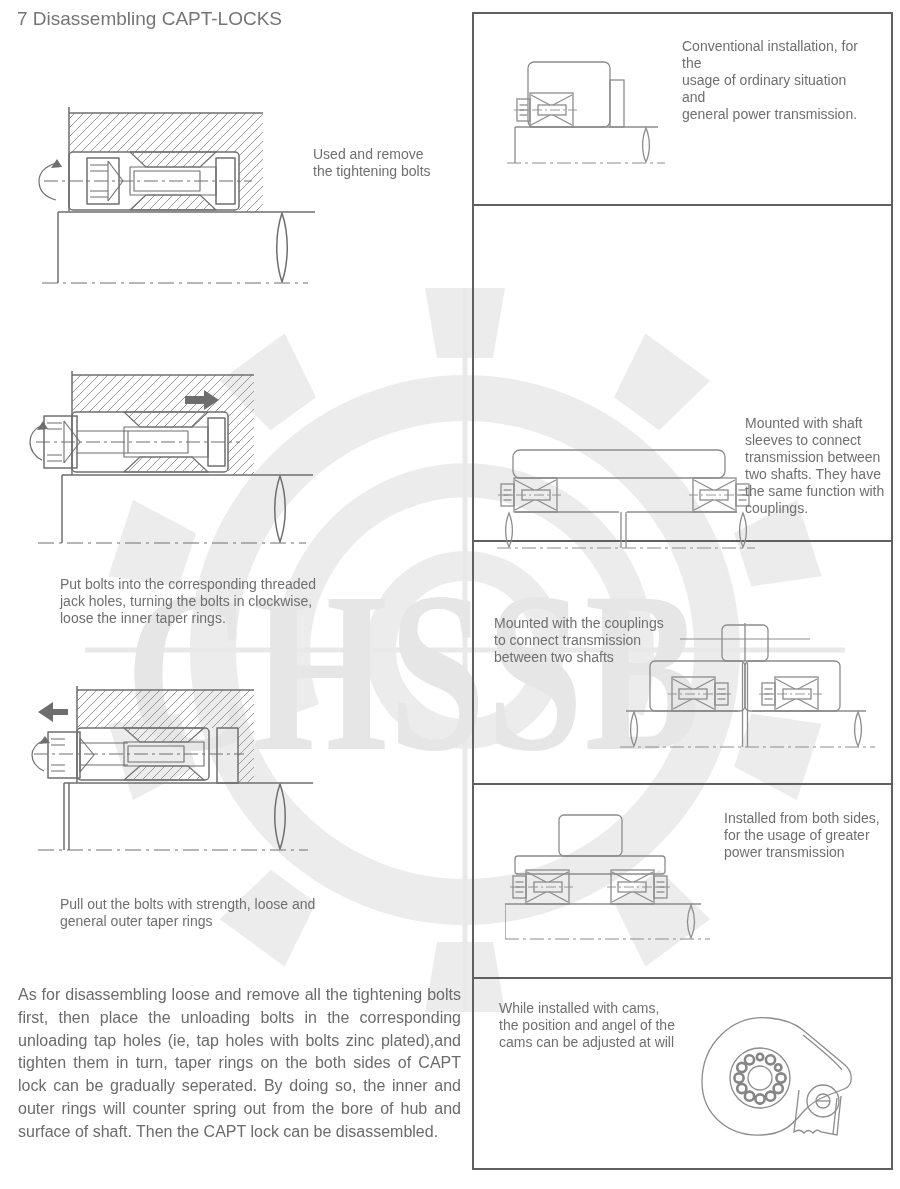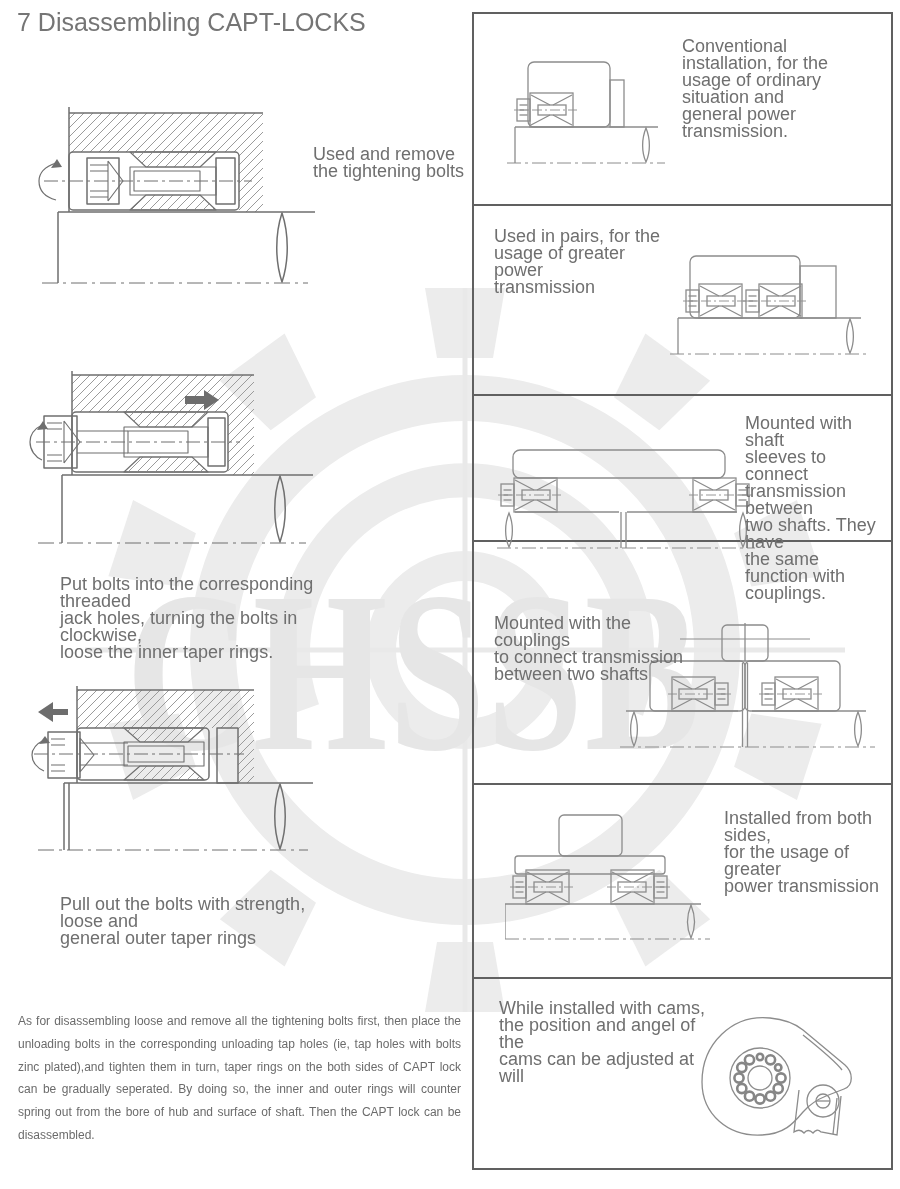--- a/index.html
+++ b/index.html
@@ -17,26 +17,26 @@
   .watermark-svg{position:absolute; left:85px; top:270px; width:760px; height:760px; z-index:0;}
   .watermark-text{
     position:absolute; left:126px; top:558px; z-index:0;
     font-family:"Liberation Serif", serif; font-weight:bold;
     font-size:228px; line-height:228px; letter-spacing:2px;
     color:var(--watermark_text); transform:scaleX(.76); transform-origin:left top;
     white-space:nowrap; user-select:none;
   }
   
   .layer{position:absolute; inset:0; z-index:1;}
-  .page-title{position:absolute; left:17px; top:8px; font-size:25px; color:var(--title); font-weight:400;}
+  .page-title{position:absolute; left:17px; top:8px; font-size:19px; color:var(--title); font-weight:400;}
   .fig{position:absolute;}
-  .cap{white-space:pre-line; font-size:18px; line-height:17px; color:var(--text); position:absolute;}
+  .cap{white-space:pre-line; font-size:14px; line-height:17px; color:var(--text); position:absolute;}
   .para{
-    position:absolute; left:18px; top:1010px; width:443px;
-    font-size:12px; line-height:22.8px; text-align:justify; color:#6b6b6b;
+    position:absolute; left:18px; top:984px; width:443px;
+    font-size:16px; line-height:22.8px; text-align:justify; color:#6b6b6b;
   }
   
   .right-box{
     position:absolute; left:472px; top:12px; width:421px; height:1158px;
     border:2px solid var(--box_border); box-sizing:border-box; background:transparent;
   }
   .panel{position:absolute; left:0; width:417px; border-bottom:2px solid var(--box_border); box-sizing:border-box;}
   .panel:last-child{border-bottom:none;}
   .panel .fig{position:absolute;}
 </style>
@@ -184,37 +184,20 @@
             <path d="M141,71 C145.5,82 145.5,95 141,105 C136.5,95 136.5,82 141,71 Z"></path>
             <line x1="2" y1="106" x2="160" y2="106" stroke-dasharray="14 4 3 4" stroke-width="1"></line>
           </g>
           <use href="#lock-unit" x="12" y="36"></use>
         </svg>
         <div class="cap" style="left:208px;top:24px;width:190px">Conventional installation, for the
 usage of ordinary situation and
 general power transmission.</div>
       </div>
 
-      <div class="panel" style="top:192px;height:190px">
-        <svg class="fig" style="left:154px;top:44px" width="250" height="120" viewBox="0 0 250 120">
-          <g fill="none" stroke="#8c8c8c" stroke-width="1.3">
-            <rect x="62" y="6" width="110" height="62" rx="6"></rect>
-            <rect x="172" y="16" width="36" height="52"></rect>
-            <line x1="50" y1="68" x2="233" y2="68"></line>
-            <line x1="50" y1="68" x2="50" y2="104"></line>
-            <path d="M222,69 C226.5,80 226.5,93 222,103 C217.5,93 217.5,80 222,69 Z"></path>
-            <line x1="42" y1="104" x2="240" y2="104" stroke-dasharray="14 4 3 4" stroke-width="1"></line>
-          </g>
-          <use href="#lock-unit" x="58" y="34"></use>
-          <use href="#lock-unit" x="118" y="34"></use>
-        </svg>
-        <div class="cap" style="left:20px;top:22px;width:175px">Used in pairs, for the
-usage of greater power
-transmission</div>
-      </div>
 
       <div class="panel" style="top:382px;height:146px">
         <svg class="fig" style="left:23px;top:48px" width="260" height="110" viewBox="0 0 260 110">
           <g fill="none" stroke="#8c8c8c" stroke-width="1.3">
             <rect x="16" y="6" width="212" height="28" rx="7"></rect>
             <line x1="18" y1="68" x2="122" y2="68"></line>
             <line x1="130" y1="68" x2="240" y2="68"></line>
             <line x1="124" y1="68" x2="124" y2="104"></line>
             <line x1="129" y1="68" x2="129" y2="104"></line>
             <path d="M12,69 C16.5,80 16.5,93 12,103 C7.5,93 7.5,80 12,69 Z"></path>

